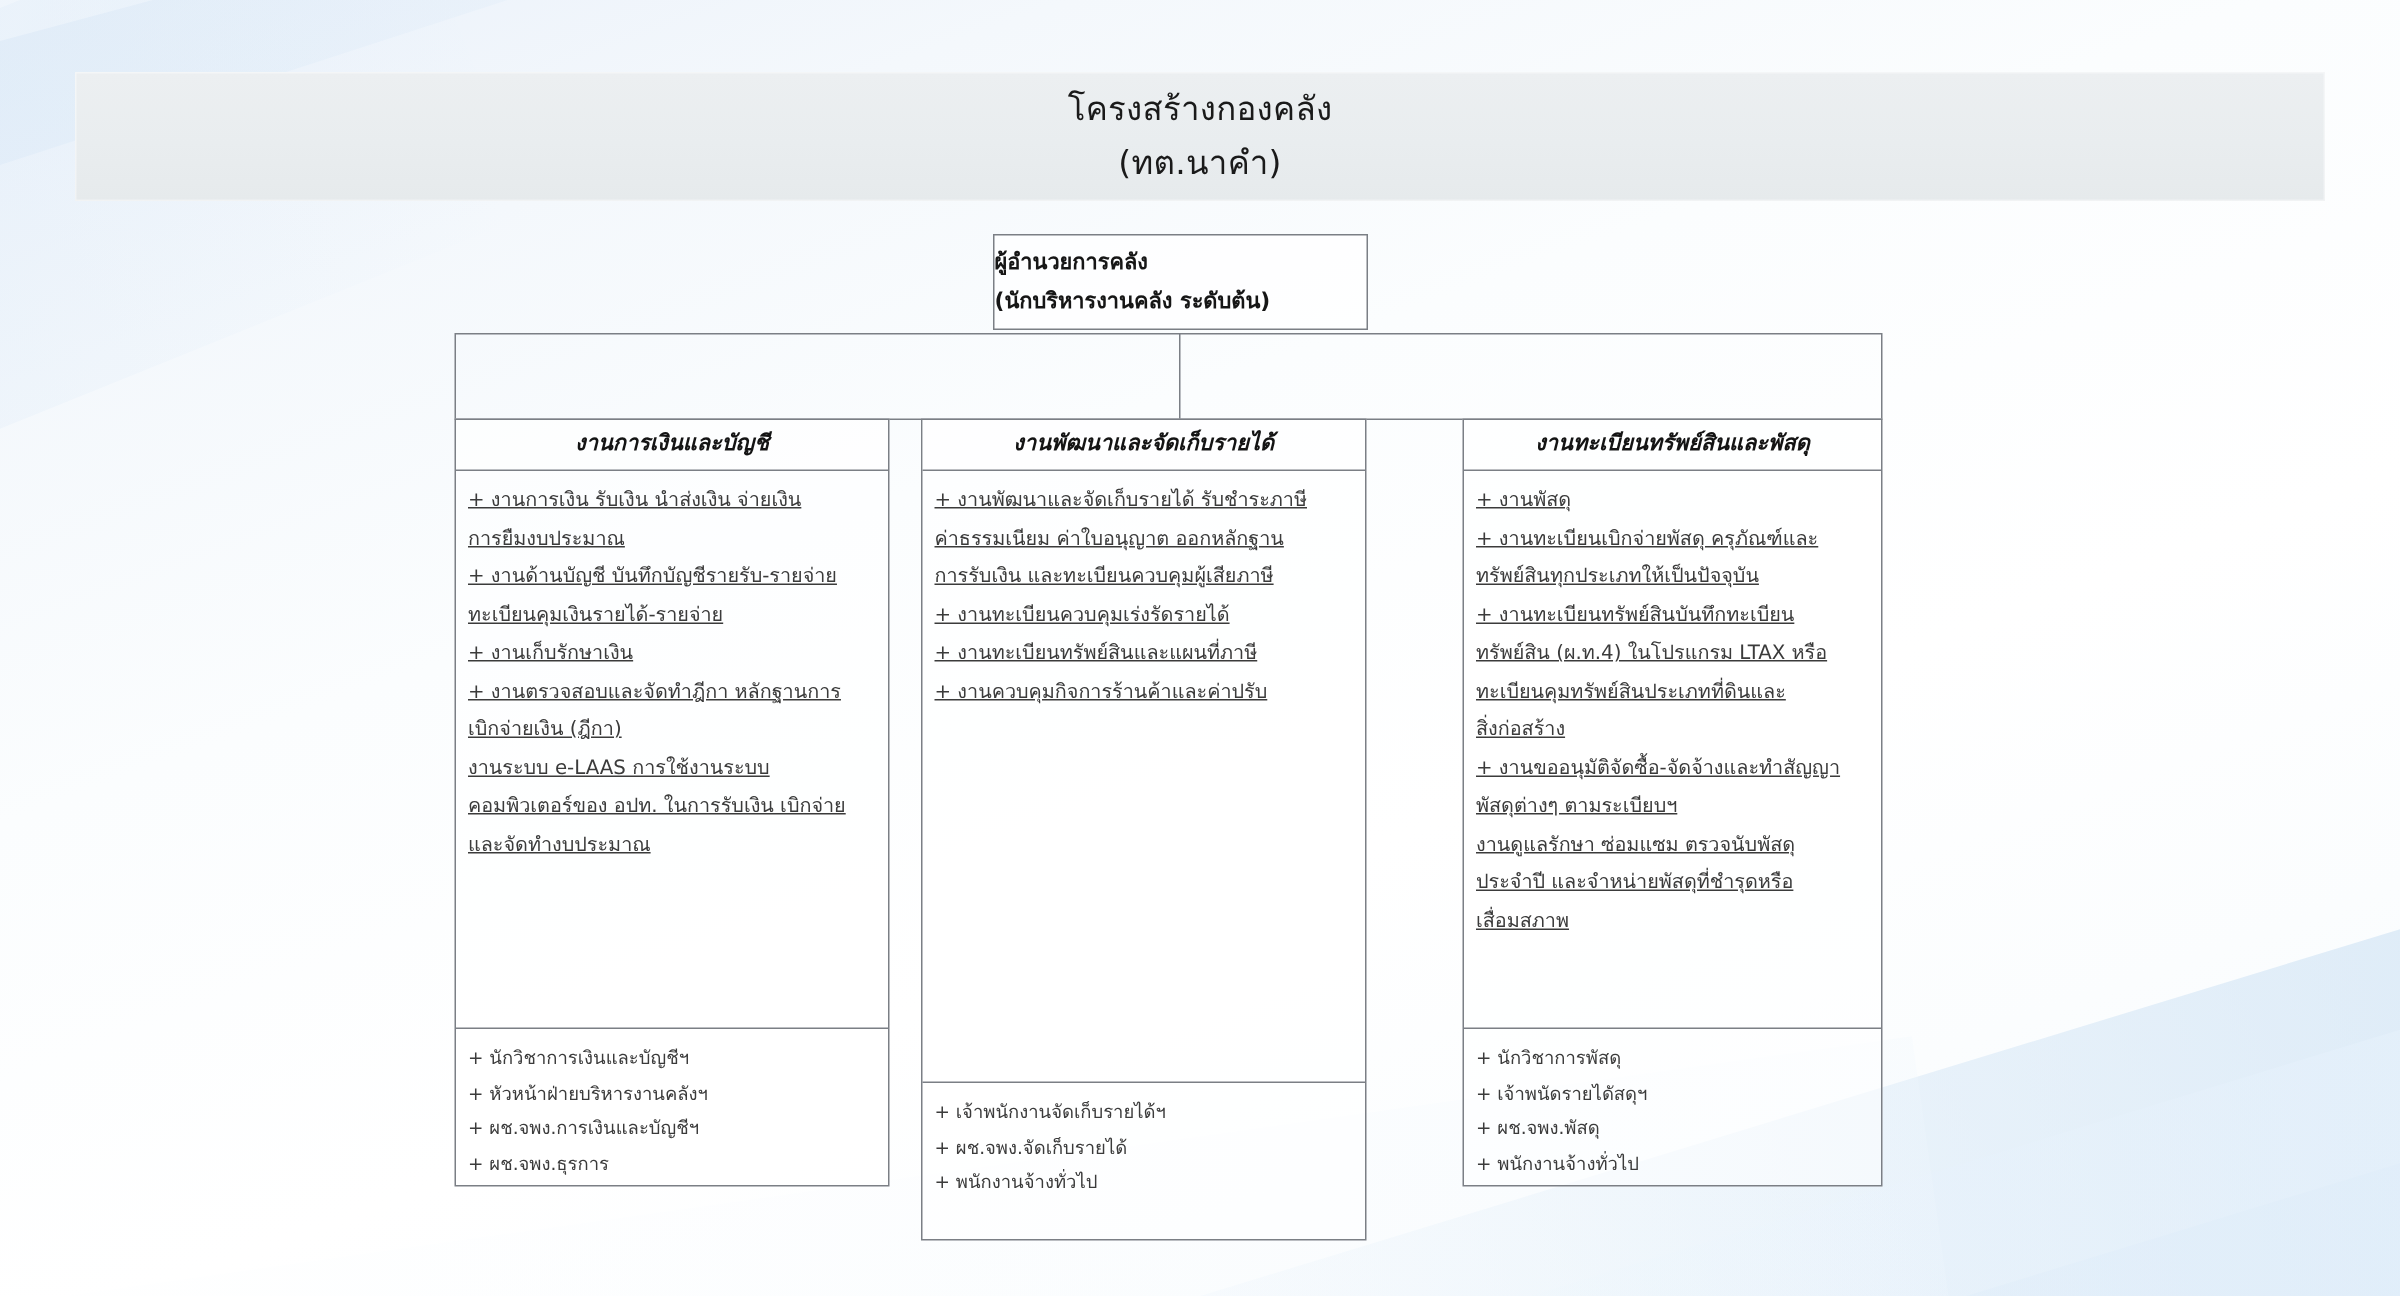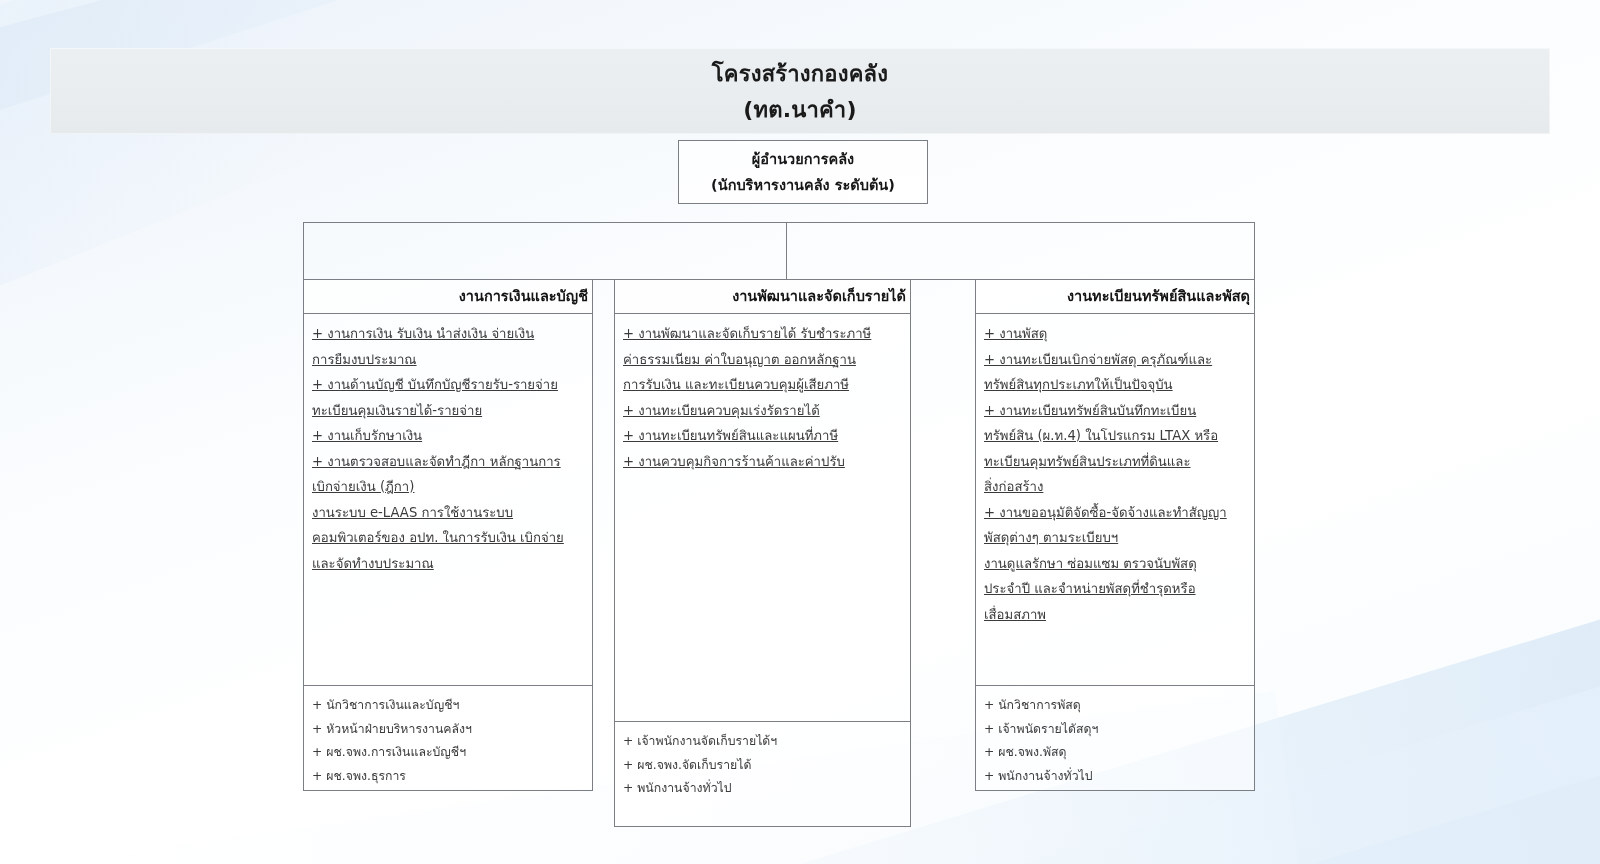--- a/index.html
+++ b/index.html
@@ -76,43 +76,41 @@
   }
   #title-block {
     position: absolute;
     left: 0; top: 0; width: 1500px;
     text-align: center;
     padding-top: 8px;
     box-sizing: border-box;
   }
   .title-line {
     font-size: 22px;
-    font-weight: bold;
+    font-weight: normal;
     color: #1a1a1a;
     line-height: 36px;
     letter-spacing: 0.2px;
   }
 
   
   #chart { position: absolute; left: 0; top: 0; width: 1600px; height: 864px; }
 
   .box {
     position: absolute;
     box-sizing: border-box;
     border: 1px solid #7b7f85;
     background: rgba(255,255,255,0.55);
   }
 
   
   #director-box {
-    left: 662px; top: 140px;
+    left: 662px; top: 156px;
     width: 250px; height: 64px;
-    text-align: center;
     background: rgba(255,255,255,0.72);
-    margin-left: 16px;
   }
   #director-box .d-line {
     font-size: 14.5px;
     font-weight: bold;
     color: #161616;
     line-height: 26px;
   }
   #director-box .d-line.first { padding-top: 5px; }
 
   
@@ -141,27 +139,28 @@
     display: flex;
     flex-direction: column;
   }
   #col-1 { left: 303px; top: 279px; width: 290px; height: 512px; }
   #col-2 { left: 614px; top: 279px; width: 297px; height: 548px; }
   #col-3 { left: 975px; top: 279px; width: 280px; height: 512px; }
 
   .col-head {
     box-sizing: border-box;
     border-bottom: 1px solid #7b7f85;
-    text-align: right;
+    text-align: center;
     font-size: 14.5px;
     font-weight: bold;
     color: #141414;
     padding: 6px 4px 7px;
     line-height: 20px;
     background: rgba(255,255,255,0.35);
+    font-style: italic;
   }
 
   .col-body {
     flex: 1 1 auto;
     padding: 7px 10px 6px 8px;
     box-sizing: border-box;
     overflow: hidden;
   }
 
   .col-staff {

